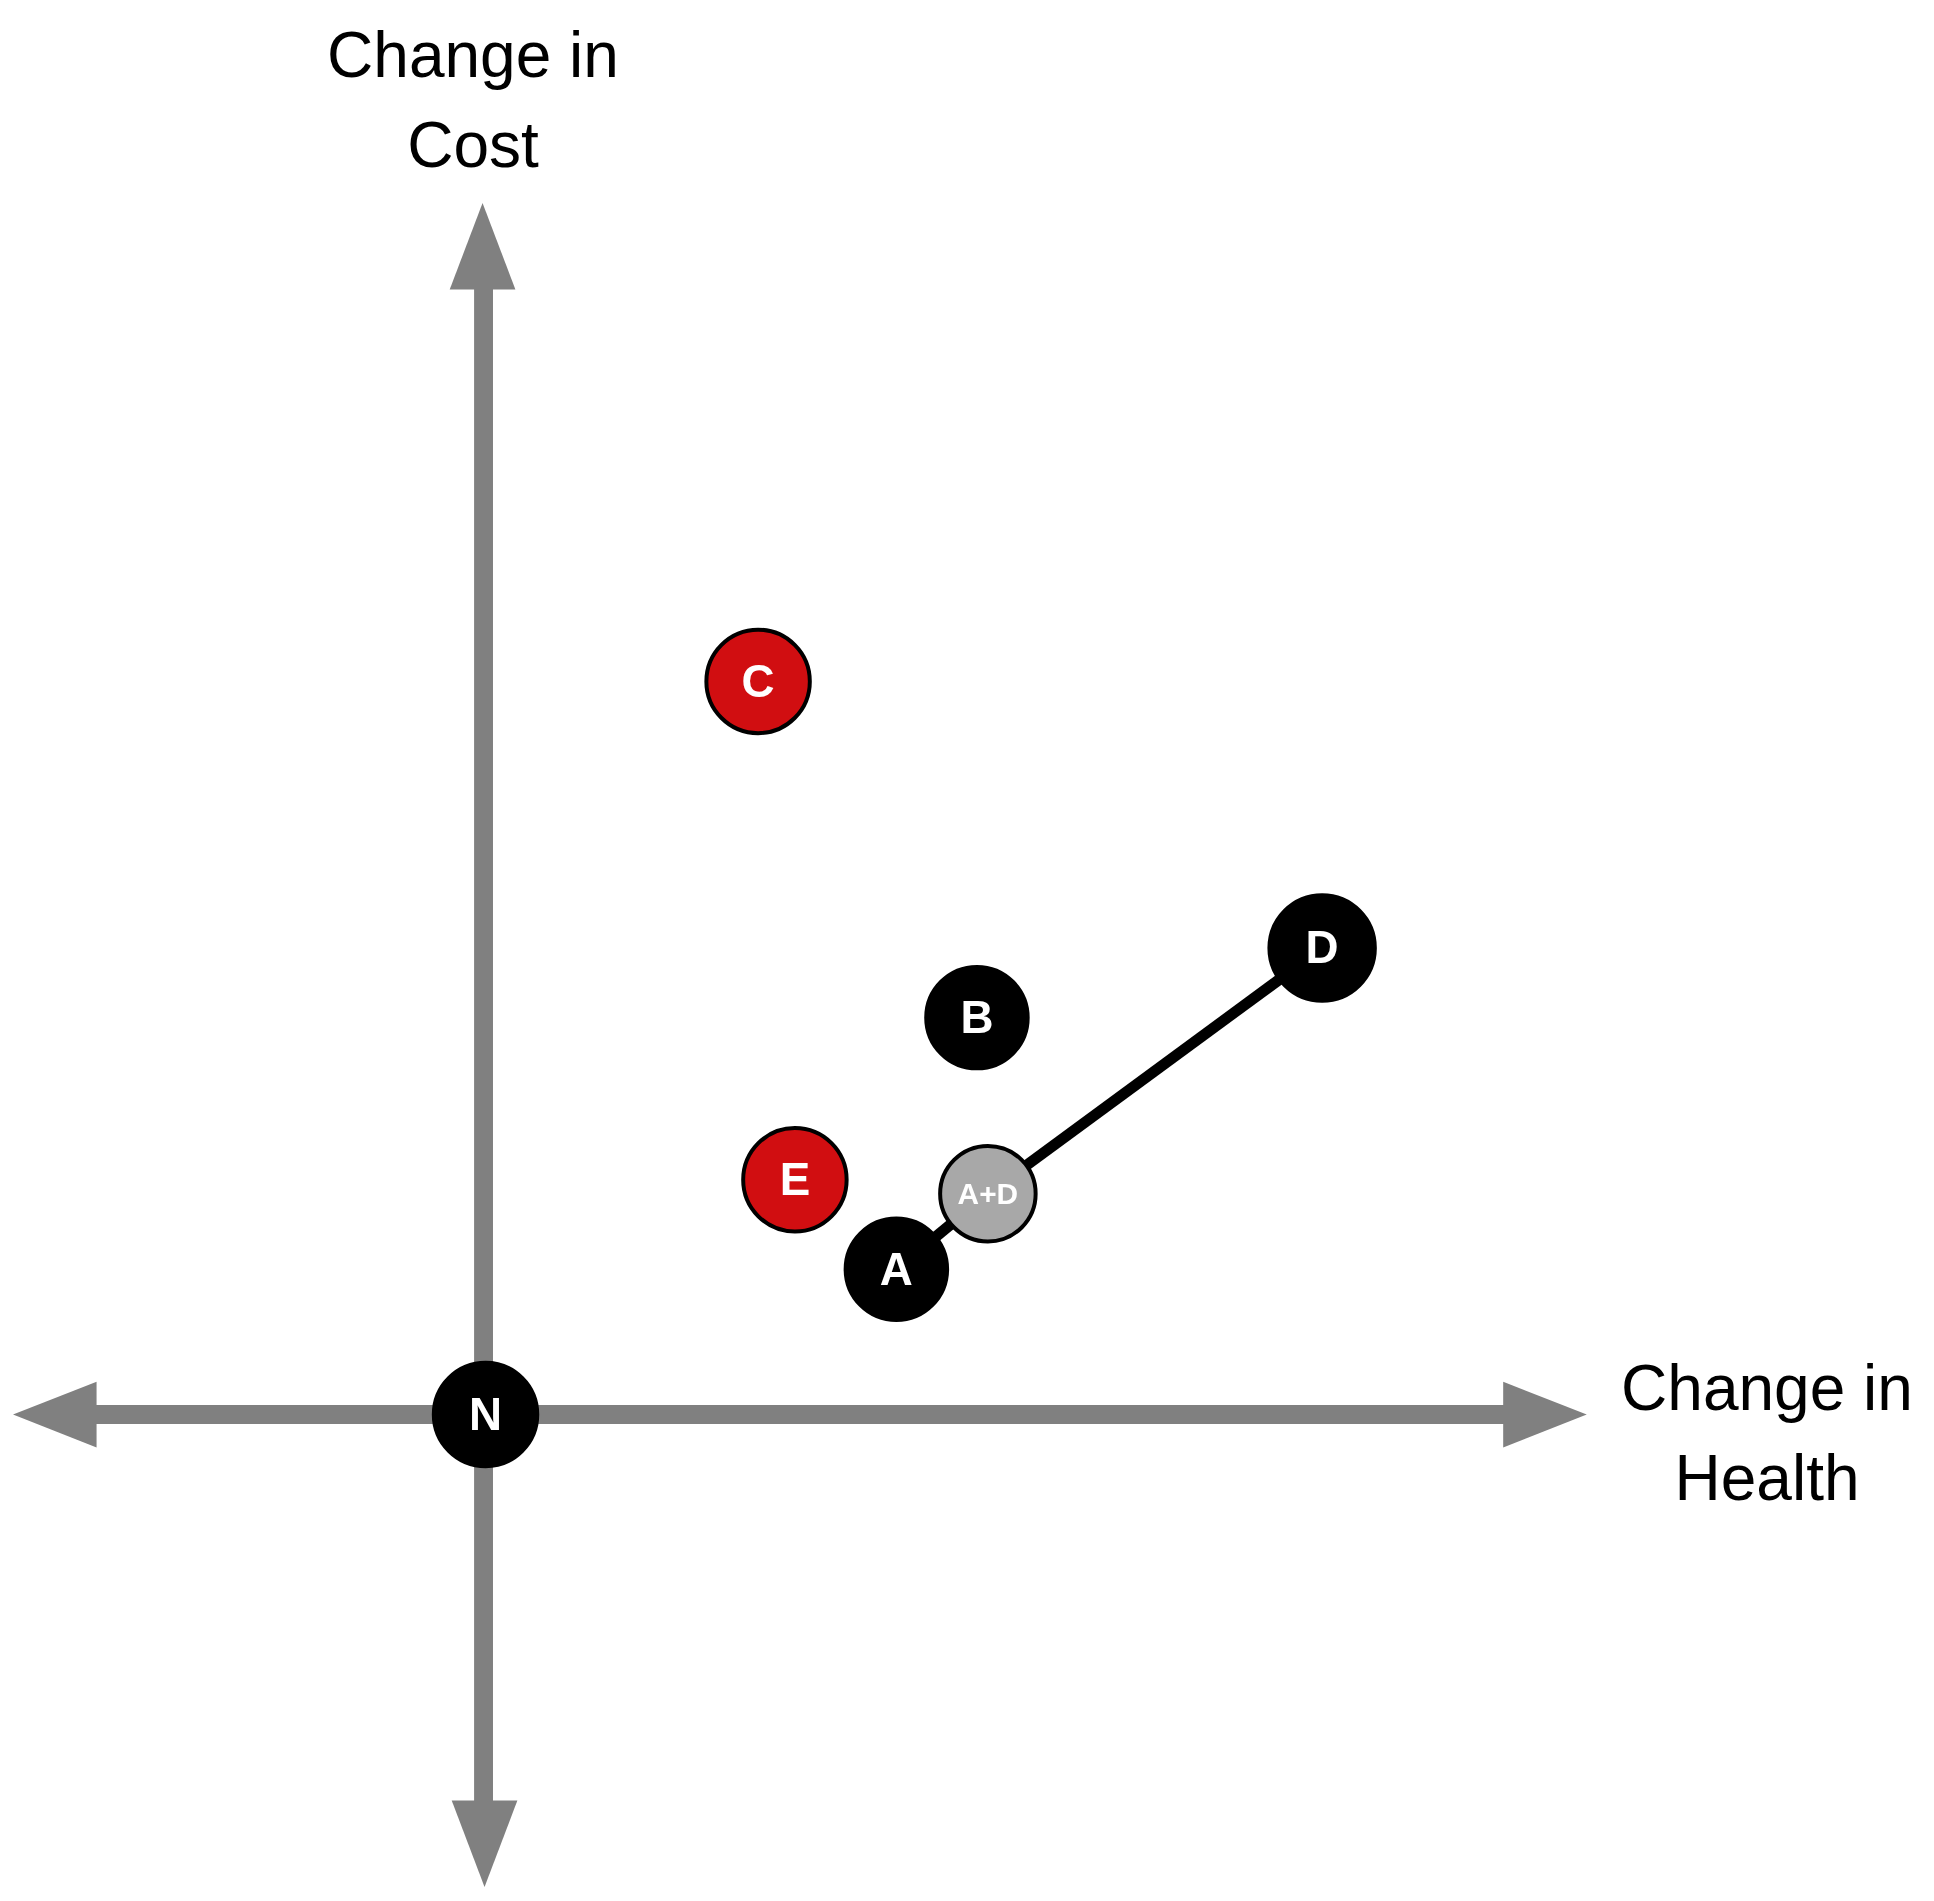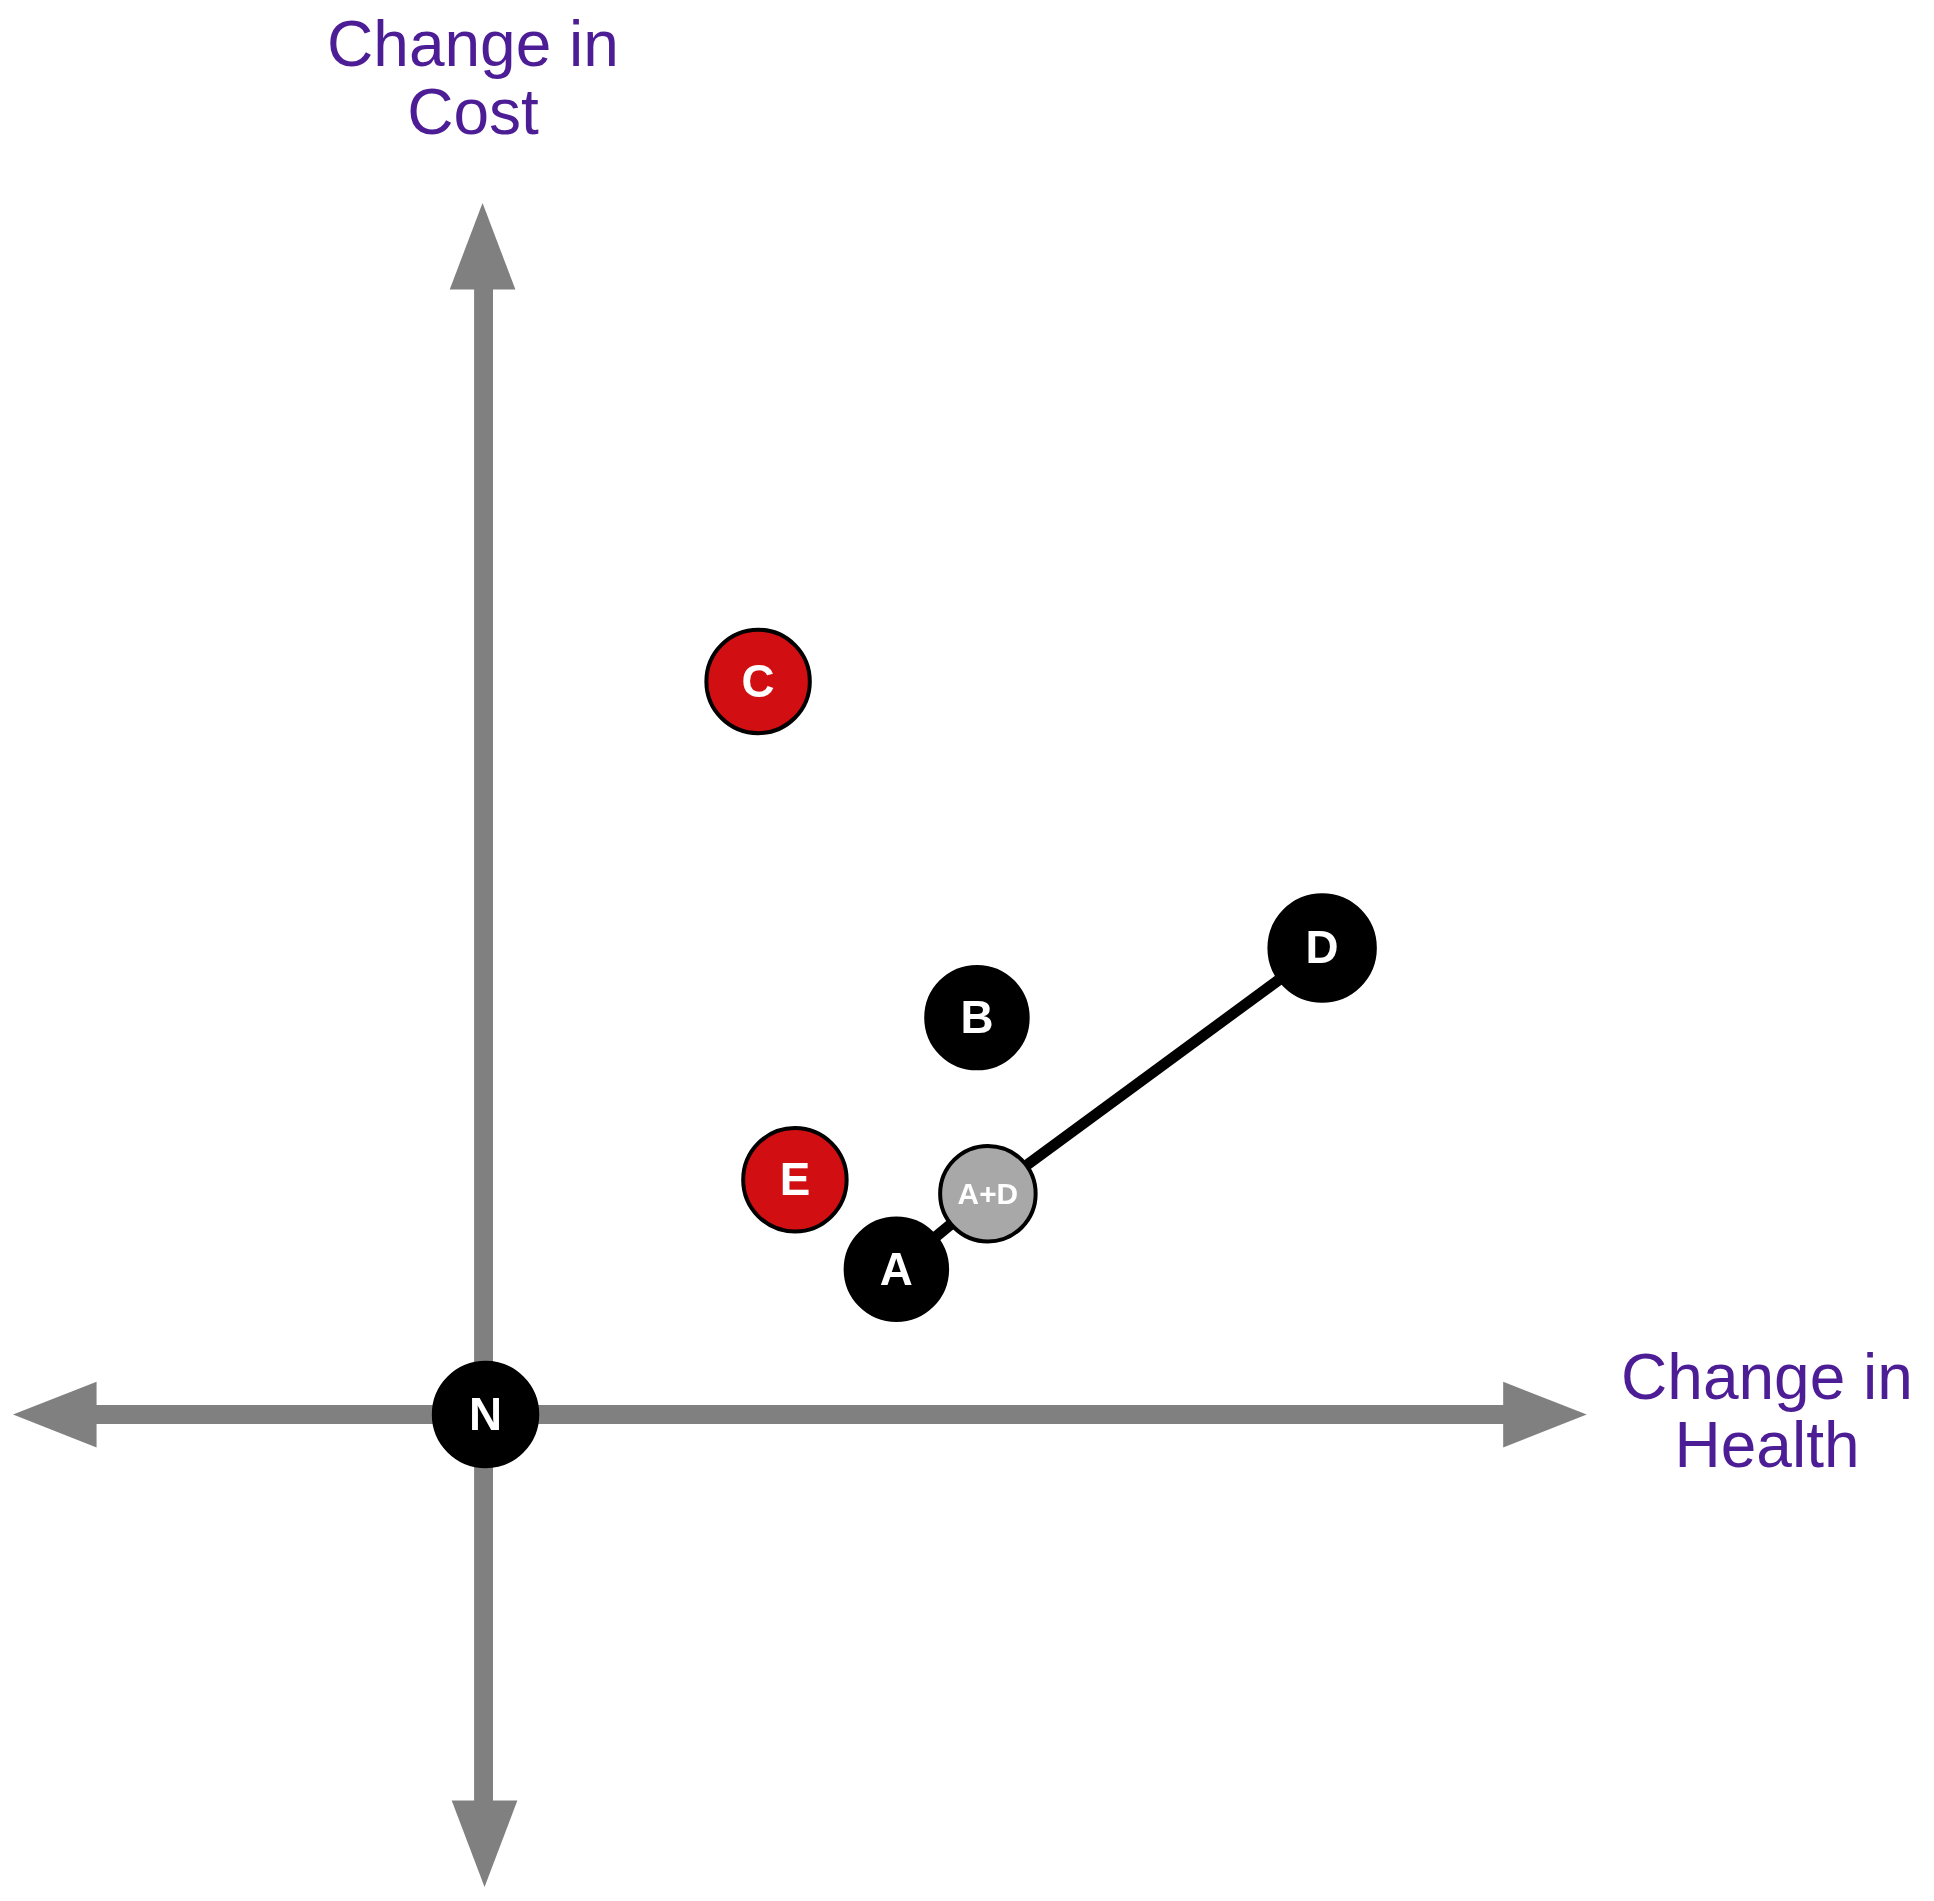--- a/index.html
+++ b/index.html
@@ -17,23 +17,23 @@
   }
   .diagram-svg {
     position: absolute;
     left: 0;
     top: 0;
     width: 1934px;
     height: 1901px;
   }
   .axis-label {
     position: absolute;
-    color: #4c1d95;
+    color: #000000;
     font-size: 64px;
-    line-height: 68px;
+    line-height: 90px;
     text-align: center;
     white-space: pre-line;
     letter-spacing: 0px;
   }
   .axis-label.cost {
     left: 244px;
     top: 10px;
     width: 458px;
   }
   .axis-label.health {

